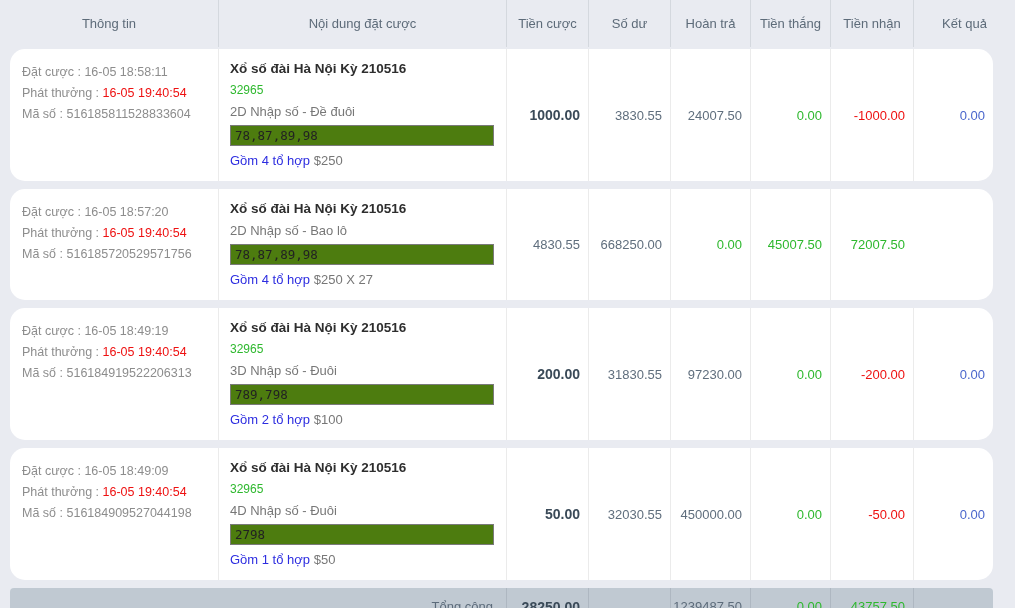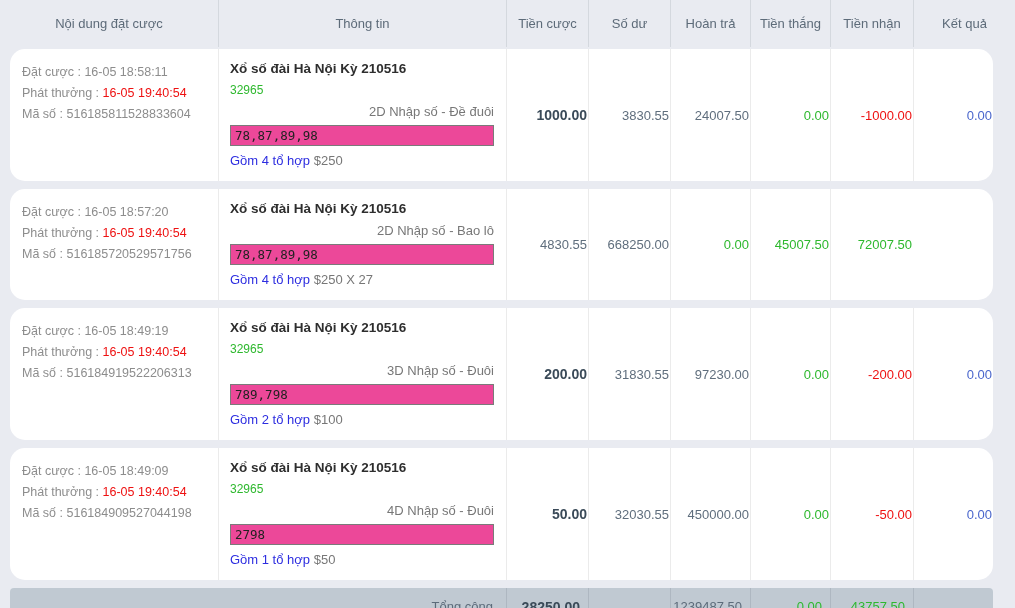--- a/index.html
+++ b/index.html
@@ -30,32 +30,32 @@
   .cell { border-left: 1px solid #ebebeb; }
   .cell:first-child { border-left: none; }
   .cell.info {
     padding: 13px 8px 13px 12px;
     font-size: 12.5px; color: #8d8d8d; line-height: 21px;
   }
   .cell.info .red-time { color: #ee1111; }
   .cell.content { padding: 10px 12px 10px 11px; }
   .content .title { font-size: 13.5px; font-weight: bold; color: #2e2e2e; line-height: 19px; margin-bottom: 3px; }
   .content .win-num { font-size: 12px; color: #2eb82e; line-height: 19px; margin-bottom: 2px; }
-  .content .type { font-size: 13px; color: #777; line-height: 19px; margin-bottom: 4px; text-align: right; }
+  .content .type { font-size: 13px; color: #777; line-height: 19px; margin-bottom: 4px; }
   .content input {
     display: block; width: 100%; height: 21px;
-    border: 1px solid #7a7a7a; border-radius: 0; background: #ec4899;
+    border: 1px solid #7a7a7a; border-radius: 0; background: #4d7c0f;
     font-family: "DejaVu Sans Mono", "Liberation Mono", monospace;
     font-size: 12.5px; color: #222; padding: 1px 4px; margin-bottom: 5px;
   }
   .content .combo { font-size: 13px; color: #777; line-height: 20px; }
   .content .combo a { color: #2d2de0; cursor: pointer; }
   .cell.money {
     display: flex; align-items: center; justify-content: flex-end;
-    padding: 0 1px; font-size: 13px; color: #5f6e7d;
+    padding: 0 8px; font-size: 13px; color: #5f6e7d;
   }
   .cell.money.bet { font-size: 14px; font-weight: bold; color: #3a4a58; }
   .val-green { color: #2eb82e !important; }
   .val-red   { color: #ee1111 !important; }
   .val-blue  { color: #4a66cc !important; }
   
   .footer-row {
     display: grid;
     grid-template-columns: 496px 82px 82px 80px 80px 83px 80px;
     margin: 4px 22px 0 10px; height: 37px;
@@ -66,22 +66,22 @@
     padding: 0 8px; font-size: 13px; color: #5c6b7a;
     border-left: 1px solid #aeb7c1;
   }
   .footer-cell:first-child { border-left: none; padding-right: 13px; }
   .footer-cell.bet { font-size: 14px; font-weight: bold; color: #3a4a58; }
 </style>
 </head>
 <body>
 
 <div class="header-row">
+  <div class="header-cell">Thông tin</div>
   <div class="header-cell">Nội dung đặt cược</div>
-  <div class="header-cell">Thông tin</div>
   <div class="header-cell">Tiền cược</div>
   <div class="header-cell">Số dư</div>
   <div class="header-cell">Hoàn trả</div>
   <div class="header-cell">Tiền thắng</div>
   <div class="header-cell">Tiền nhận</div>
   <div class="header-cell">Kết quả</div>
 </div>
 
 <div class="card">
   <div class="cell info">

